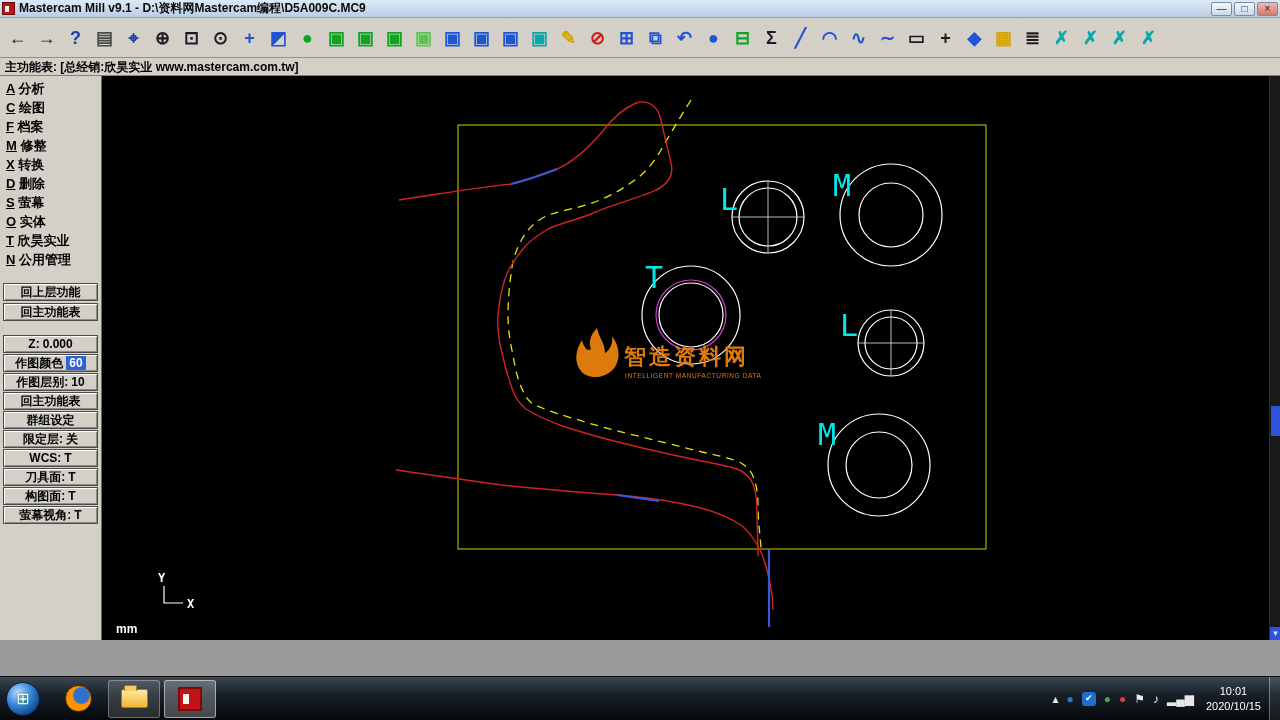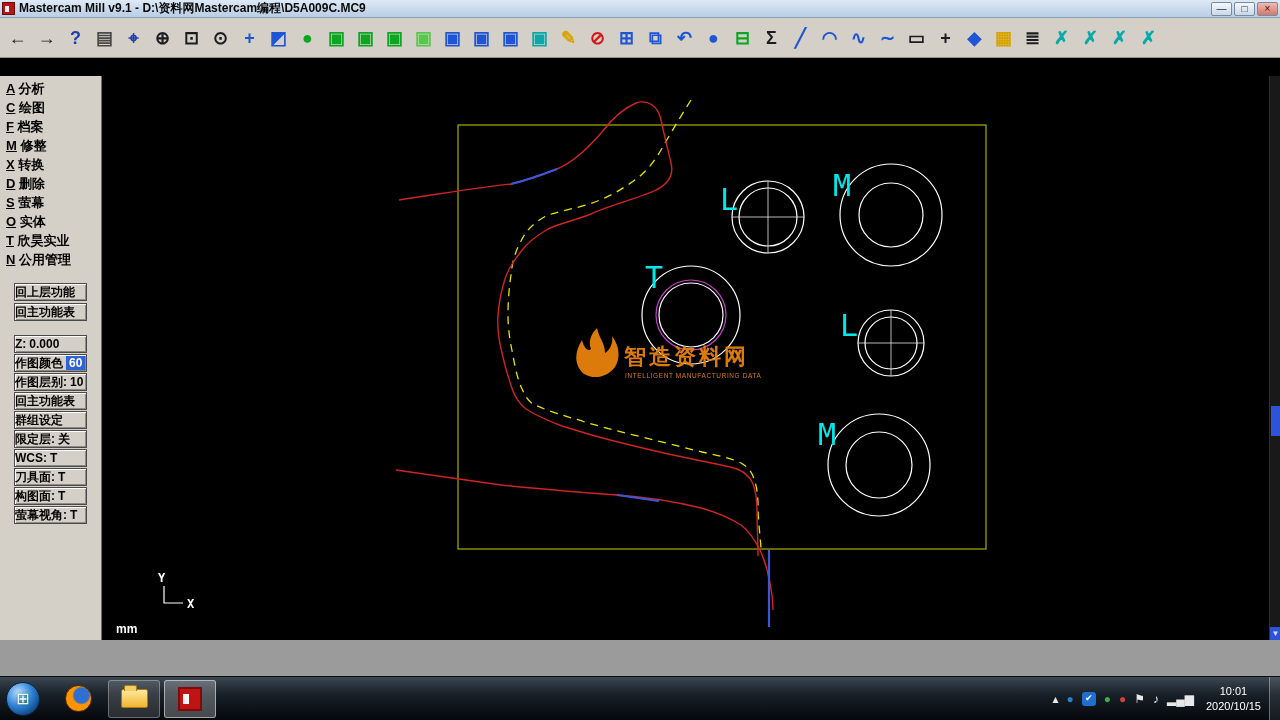--- a/index.html
+++ b/index.html
@@ -35,25 +35,25 @@
 
   
   .main { position:absolute; top:76px; left:0; width:1280px; height:564px; }
   .sidebar { position:absolute; left:0; top:0; width:102px; height:564px;
              background:#d4d0c8; border-right:1px solid #6e6a64; padding:4px 2px 2px 2px;
              display:flex; flex-direction:column; }
   .menu-item { font-size:13px; font-weight:bold; color:#000; height:19px; line-height:18px;
                padding-left:4px; white-space:nowrap; }
   .menu-item u { text-decoration:underline; }
   .side-gap { height:12px; }
-  .nav-btn, .status-btn { height:18px; margin:1px 12px; background:#d4d0c8;
+  .nav-btn, .status-btn { height:18px; margin:1px 1px; background:#d4d0c8;
                border:1px solid #4a4a4a;
                box-shadow:inset 1px 1px 0 #ffffff, inset -1px -1px 0 #8e8a84;
                font-size:12px; font-weight:bold; color:#000;
-               display:flex; align-items:center; justify-content:flex-start; gap:3px;
+               display:flex; align-items:center; justify-content:center; gap:3px;
                white-space:nowrap; }
   .status-btn .val.hl { background:#2f62d6; color:#fff; padding:0 3px; }
   .logo { margin-top:auto; margin-bottom:4px; background:#fff; border:1px solid #555;
           padding:3px 4px 4px 4px; }
   .logo .t1 { font-size:20px; font-weight:bold; letter-spacing:1px; color:#101010; line-height:1; }
   .logo .t2 { font-size:9px; font-weight:bold; color:#1a1a1a; margin-top:2px; }
   .logo .t3 { font-size:7px; color:#333; letter-spacing:0.5px; }
 
   .canvas { position:absolute; left:102px; top:0; width:1178px; height:564px; background:#000; }
   #cad-svg { position:absolute; left:0; top:0; }
@@ -240,20 +240,21 @@
         <span style="color: rgb(10, 169, 169);">✗</span>
       </div>
       <div class="tbtn">
         <span style="color: rgb(10, 169, 169);">✗</span>
       </div>
       <div class="tbtn">
         <span style="color: rgb(10, 169, 169);">✗</span>
       </div>
     </div>
 
+  <div class="promptbar">主功能表: [总经销:欣昊实业  www.mastercam.com.tw]</div>
 
   <div class="main">
 
     <div class="sidebar">
       <div id="menu-items">
           <div class="menu-item"><u>A</u><span> 分析</span></div>
           <div class="menu-item"><u>C</u><span> 绘图</span></div>
           <div class="menu-item"><u>F</u><span> 档案</span></div>
           <div class="menu-item"><u>M</u><span> 修整</span></div>
           <div class="menu-item"><u>X</u><span> 转换</span></div>

